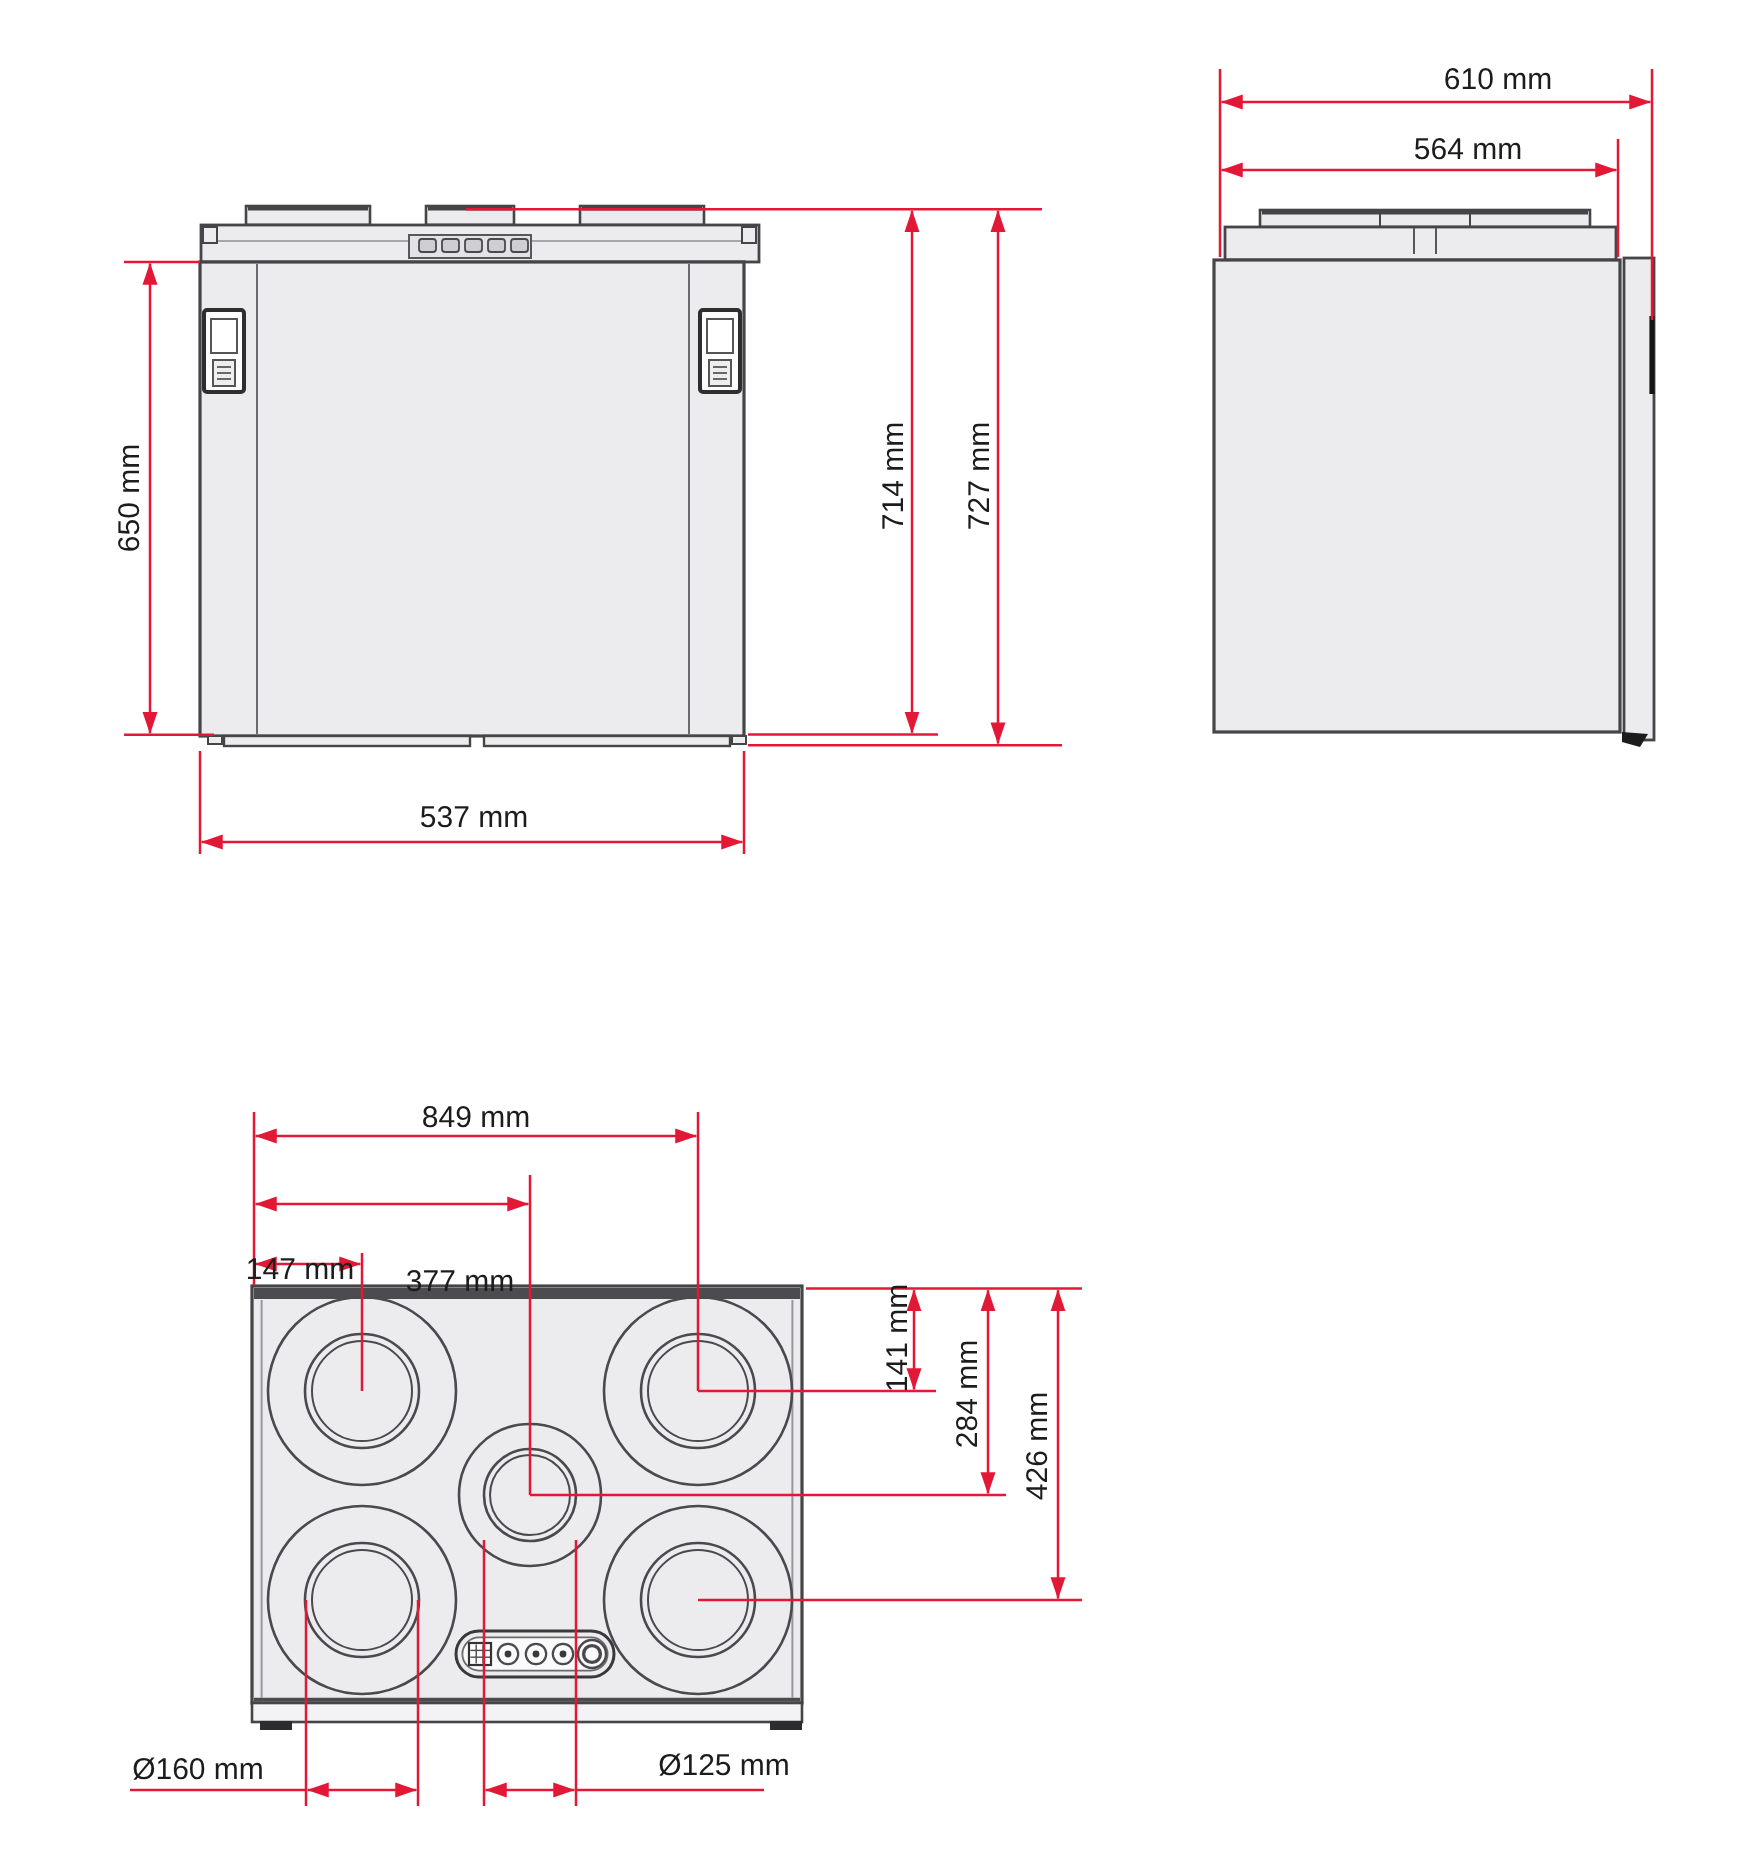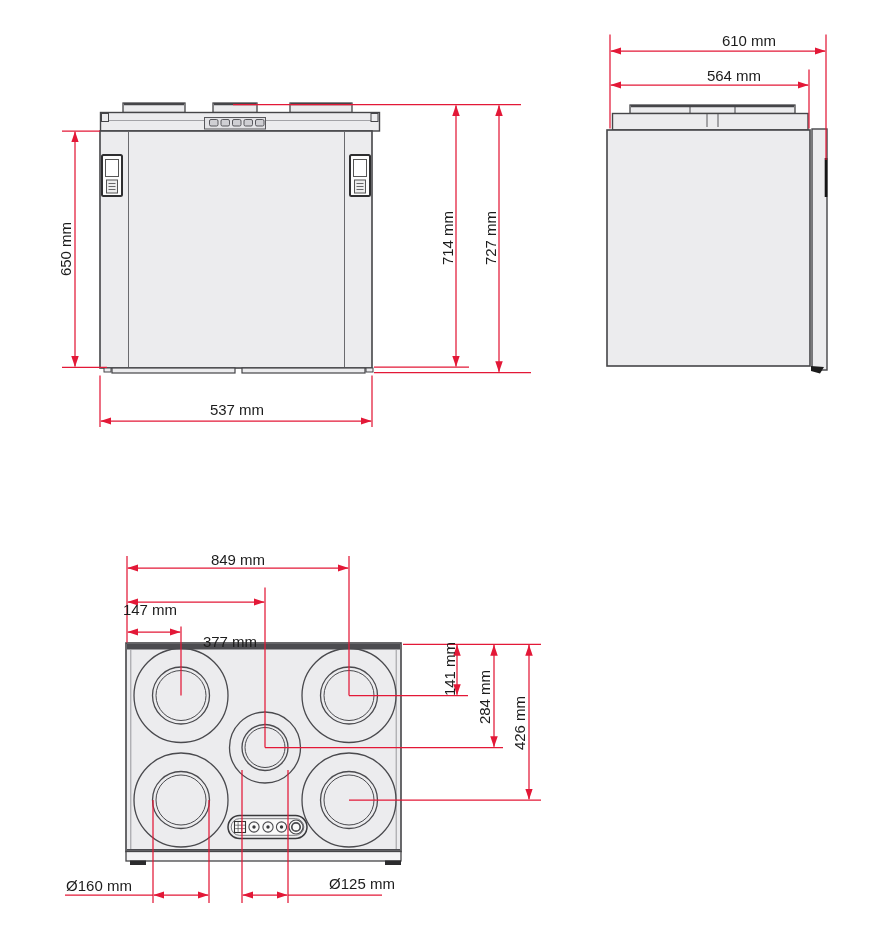--- a/index.html
+++ b/index.html
@@ -206,21 +206,21 @@
   <div class="lbl rot" style="left:65px;top:249px;">650 mm</div>
   <div class="lbl rot" style="left:447px;top:238px;">714 mm</div>
   <div class="lbl rot" style="left:490px;top:238px;">727 mm</div>
   <div class="lbl" style="left:237px;top:409px;">537 mm</div>
 
   <div class="lbl" style="left:707px;top:40px;margin-left:42px;">610 mm</div>
   <div class="lbl" style="left:734px;top:75px;">564 mm</div>
 
   <div class="lbl" style="left:238px;top:559px;">849 mm</div>
   <div class="lbl" style="left:230px;top:592.5px;margin-top:48px;">377 mm</div>
-  <div class="lbl" style="left:150px;top:609px;">147 mm</div>
+  <div class="lbl" style="left:150px;top:635px;">147 mm</div>
 
   <div class="lbl rot" style="left:449px;top:669px;">141 mm</div>
   <div class="lbl rot" style="left:484px;top:697px;">284 mm</div>
   <div class="lbl rot" style="left:519px;top:723px;">426 mm</div>
 
   <div class="lbl" style="left:99px;top:885px;text-align:right;">Ø160 mm</div>
   <div class="lbl" style="left:346px;top:883px;margin-left:16px;">Ø125 mm</div>
 
 </div>
 

